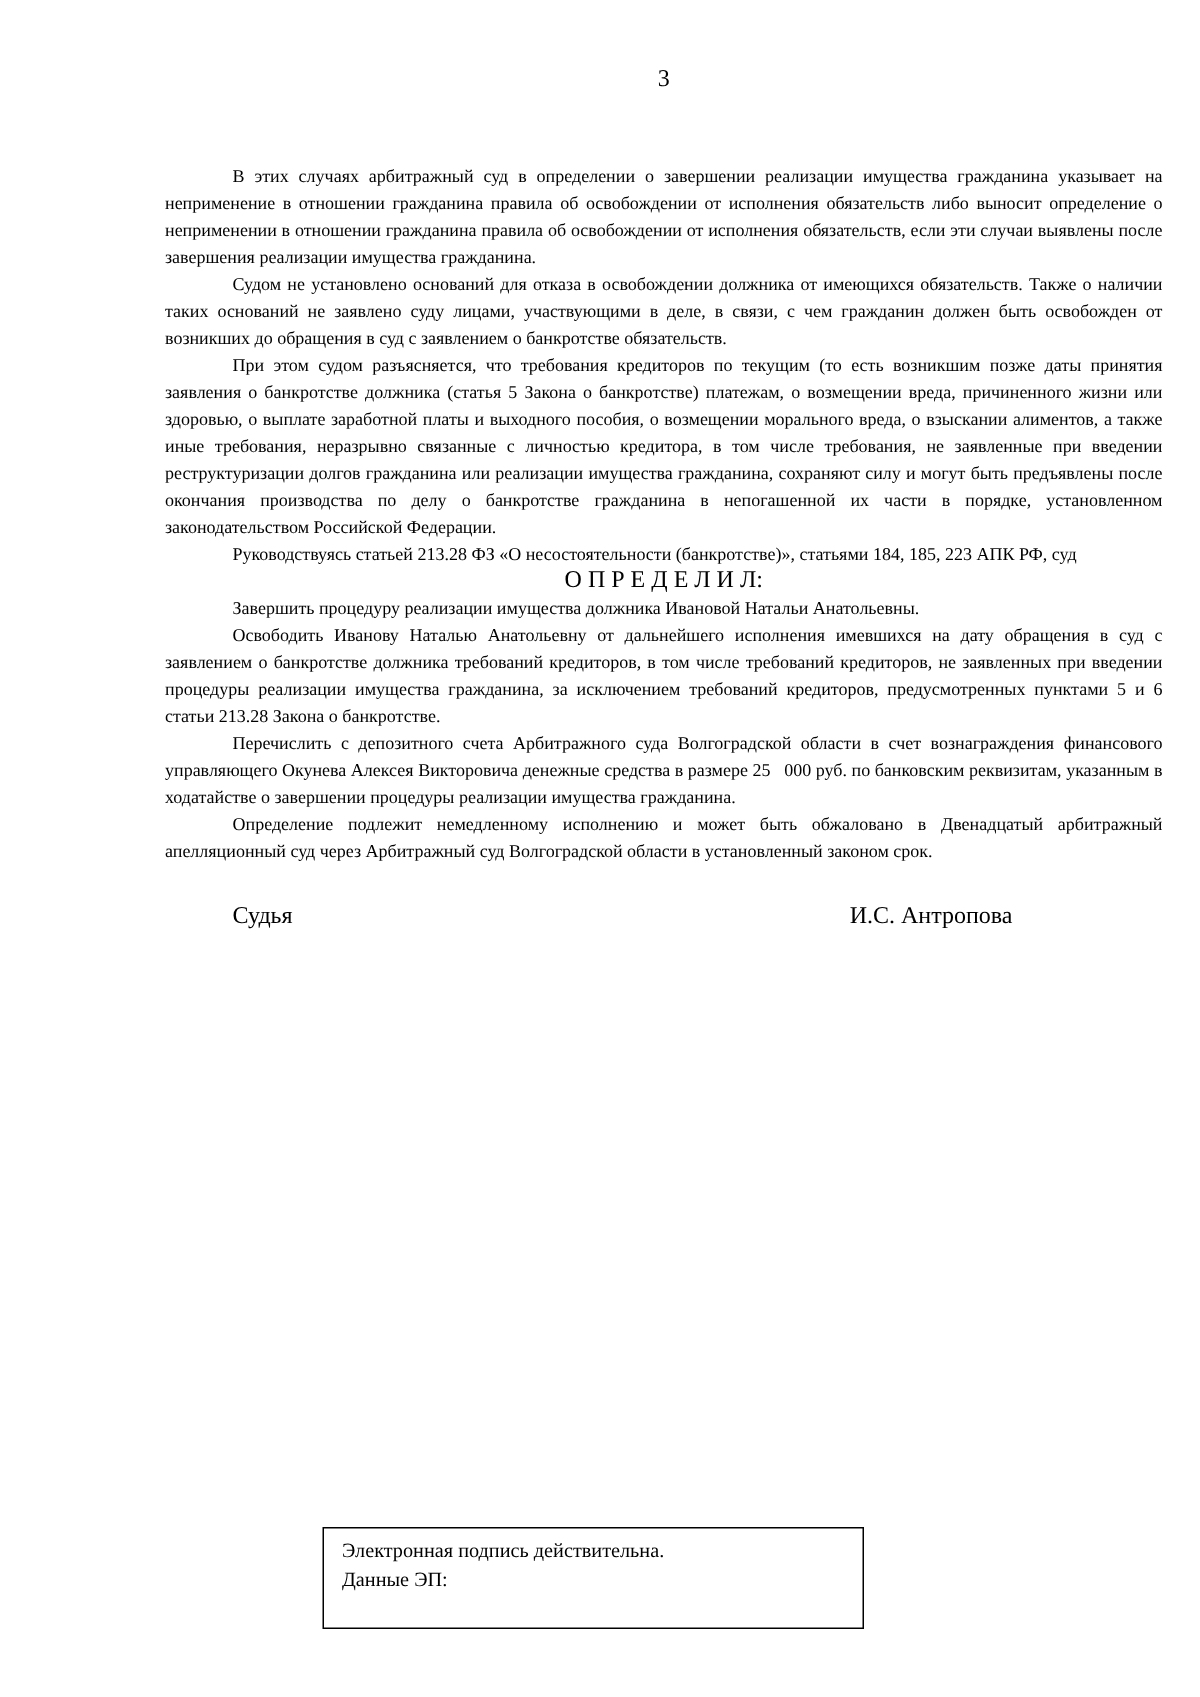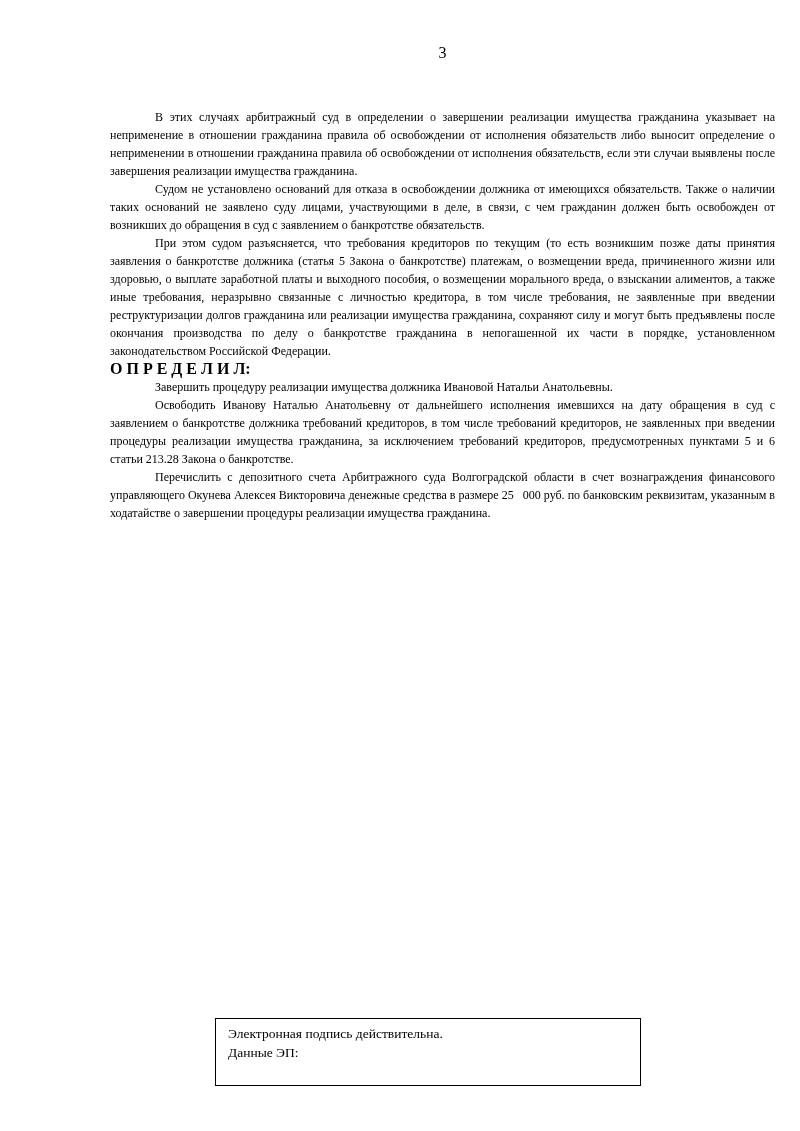--- a/index.html
+++ b/index.html
@@ -34,40 +34,39 @@
     font-size: 12px;
     line-height: 18px;
     text-align: justify;
     text-indent: 45px;
     hyphens: none;
   }
   p.heading {
     margin: 0;
     font-size: 16px;
     line-height: 18px;
-    text-align: left;
+    text-align: center;
     text-indent: 0;
-    font-weight: bold;
   }
   .sig-row {
     display: flex;
     justify-content: space-between;
     margin-top: 26px;
     padding-right: 100px;
     font-size: 16px;
     line-height: 18px;
   }
   .sig-role {
     margin-left: 45px;
   }
   .stamp {
     position: absolute;
     left: 215px;
     top: 1018px;
-    width: 426px;
+    width: 361px;
     height: 68px;
     border: 1px solid #000000;
     box-sizing: border-box;
     background: #ffffff;
   }
   .stamp-line1 {
     font-size: 13.5px;
     line-height: 17px;
     margin: 6px 10px 3px 12px;
     white-space: nowrap;
@@ -93,27 +92,33 @@
 </style>
 </head>
 <body>
 
 <div class="doc">
   <div class="pagenum">3</div>
 
   <p class="para">В этих случаях арбитражный суд в определении о завершении реализации имущества гражданина указывает на неприменение в отношении гражданина правила об освобождении от исполнения обязательств либо выносит определение о неприменении в отношении гражданина правила об освобождении от исполнения обязательств, если эти случаи выявлены после завершения реализации имущества гражданина.</p>
   <p class="para">Судом не установлено оснований для отказа в освобождении должника от имеющихся обязательств. Также о наличии таких оснований не заявлено суду лицами, участвующими в деле, в связи, с чем гражданин должен быть освобожден от возникших до обращения в суд с заявлением о банкротстве обязательств.</p>
   <p class="para">При этом судом разъясняется, что требования кредиторов по текущим (то есть возникшим позже даты принятия заявления о банкротстве должника (статья 5 Закона о банкротстве) платежам, о возмещении вреда, причиненного жизни или здоровью, о выплате заработной платы и выходного пособия, о возмещении морального вреда, о взыскании алиментов, а также иные требования, неразрывно связанные с личностью кредитора, в том числе требования, не заявленные при введении реструктуризации долгов гражданина или реализации имущества гражданина, сохраняют силу и могут быть предъявлены после окончания производства по делу о банкротстве гражданина в непогашенной их части в порядке, установленном законодательством Российской Федерации.</p>
+  <p class="para">Руководствуясь статьей 213.28 ФЗ «О несостоятельности (банкротстве)», статьями 184, 185, 223 АПК РФ, суд</p>
 
   <p class="heading">О П Р Е Д Е Л И Л:</p>
 
   <p class="para">Завершить процедуру реализации имущества должника Ивановой Натальи Анатольевны.</p>
   <p class="para">Освободить Иванову Наталью Анатольевну от дальнейшего исполнения имевшихся на дату обращения в суд с заявлением о банкротстве должника требований кредиторов, в том числе требований кредиторов, не заявленных при введении процедуры реализации имущества гражданина, за исключением требований кредиторов, предусмотренных пунктами 5 и 6 статьи 213.28 Закона о банкротстве.</p>
   <p class="para">Перечислить с депозитного счета Арбитражного суда Волгоградской области в счет вознаграждения финансового управляющего Окунева Алексея Викторовича денежные средства в размере 25&nbsp;&nbsp;&nbsp;000 руб. по банковским реквизитам, указанным в ходатайстве о завершении процедуры реализации имущества гражданина.</p>
+  <p class="para">Определение подлежит немедленному исполнению и может быть обжаловано в Двенадцатый арбитражный апелляционный суд через Арбитражный суд Волгоградской области в установленный законом срок.</p>
 
+  <div class="sig-row">
+    <span class="sig-role">Судья</span>
+    <span class="sig-name">И.С. Антропова</span>
+  </div>
 </div>
 
 <div class="stamp">
   <div class="stamp-line1">Электронная подпись действительна.</div>
   <div class="stamp-row">
     <div class="stamp-label">Данные ЭП:</div>
   </div>
 </div>
 
 </body></html>

